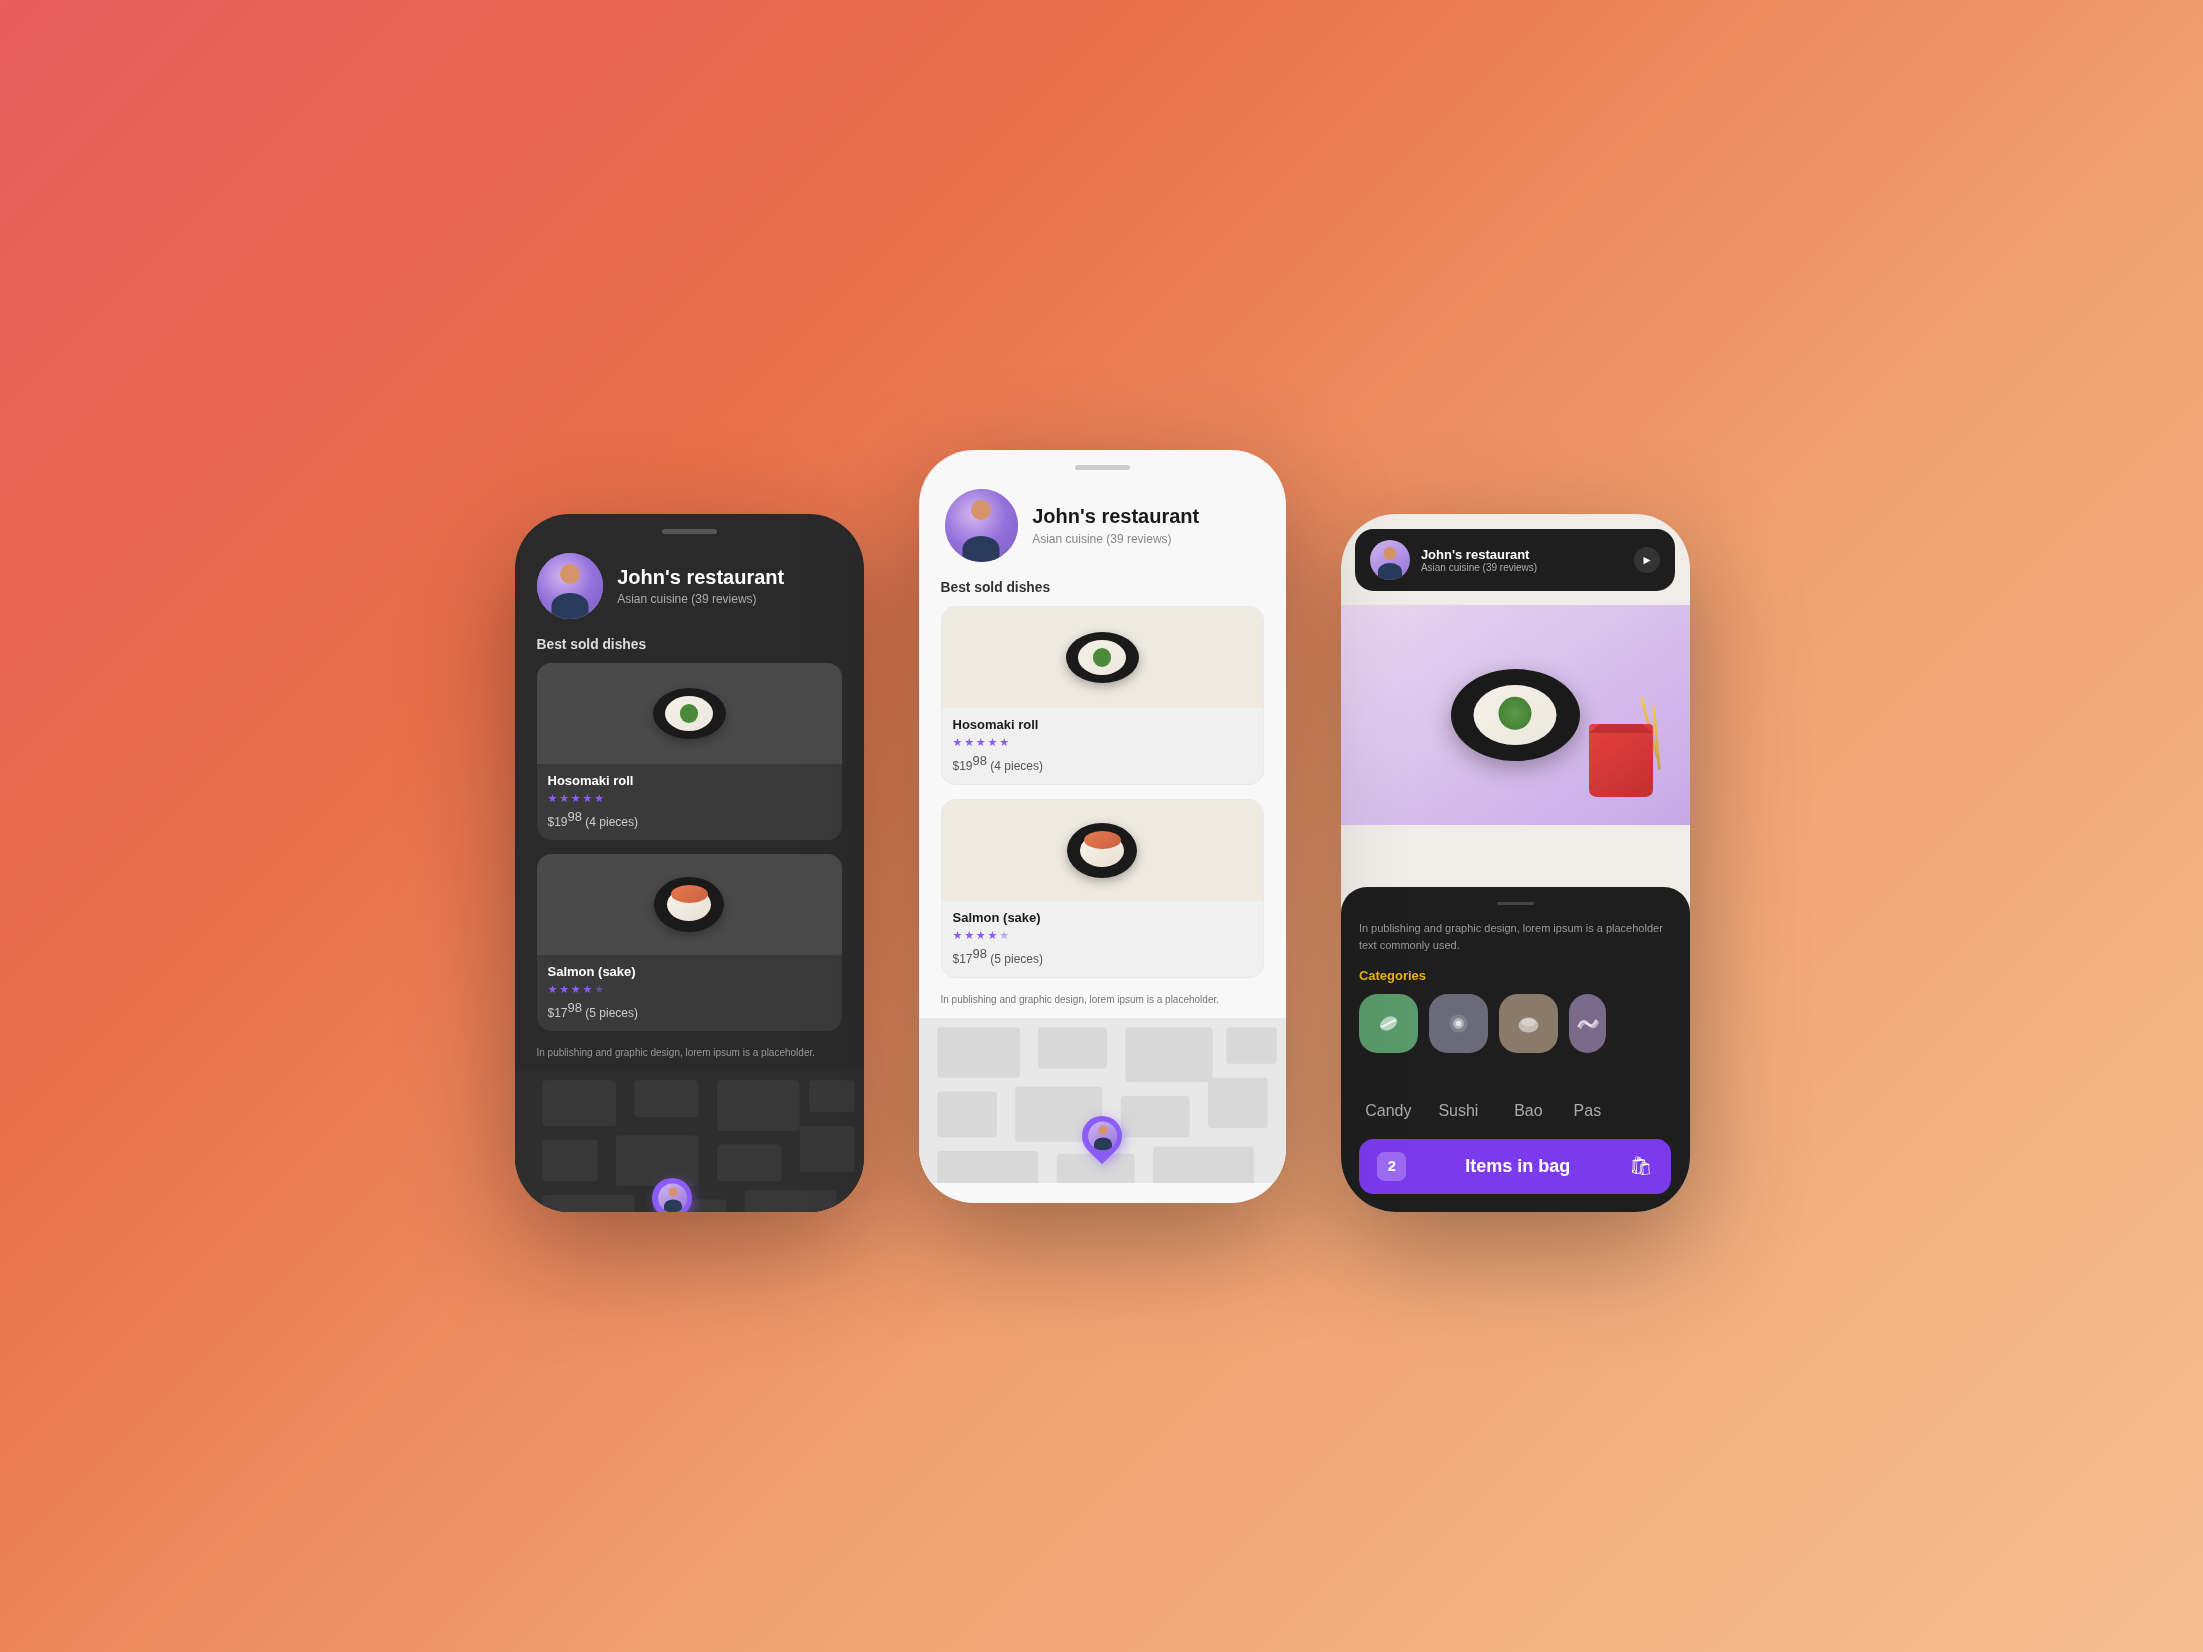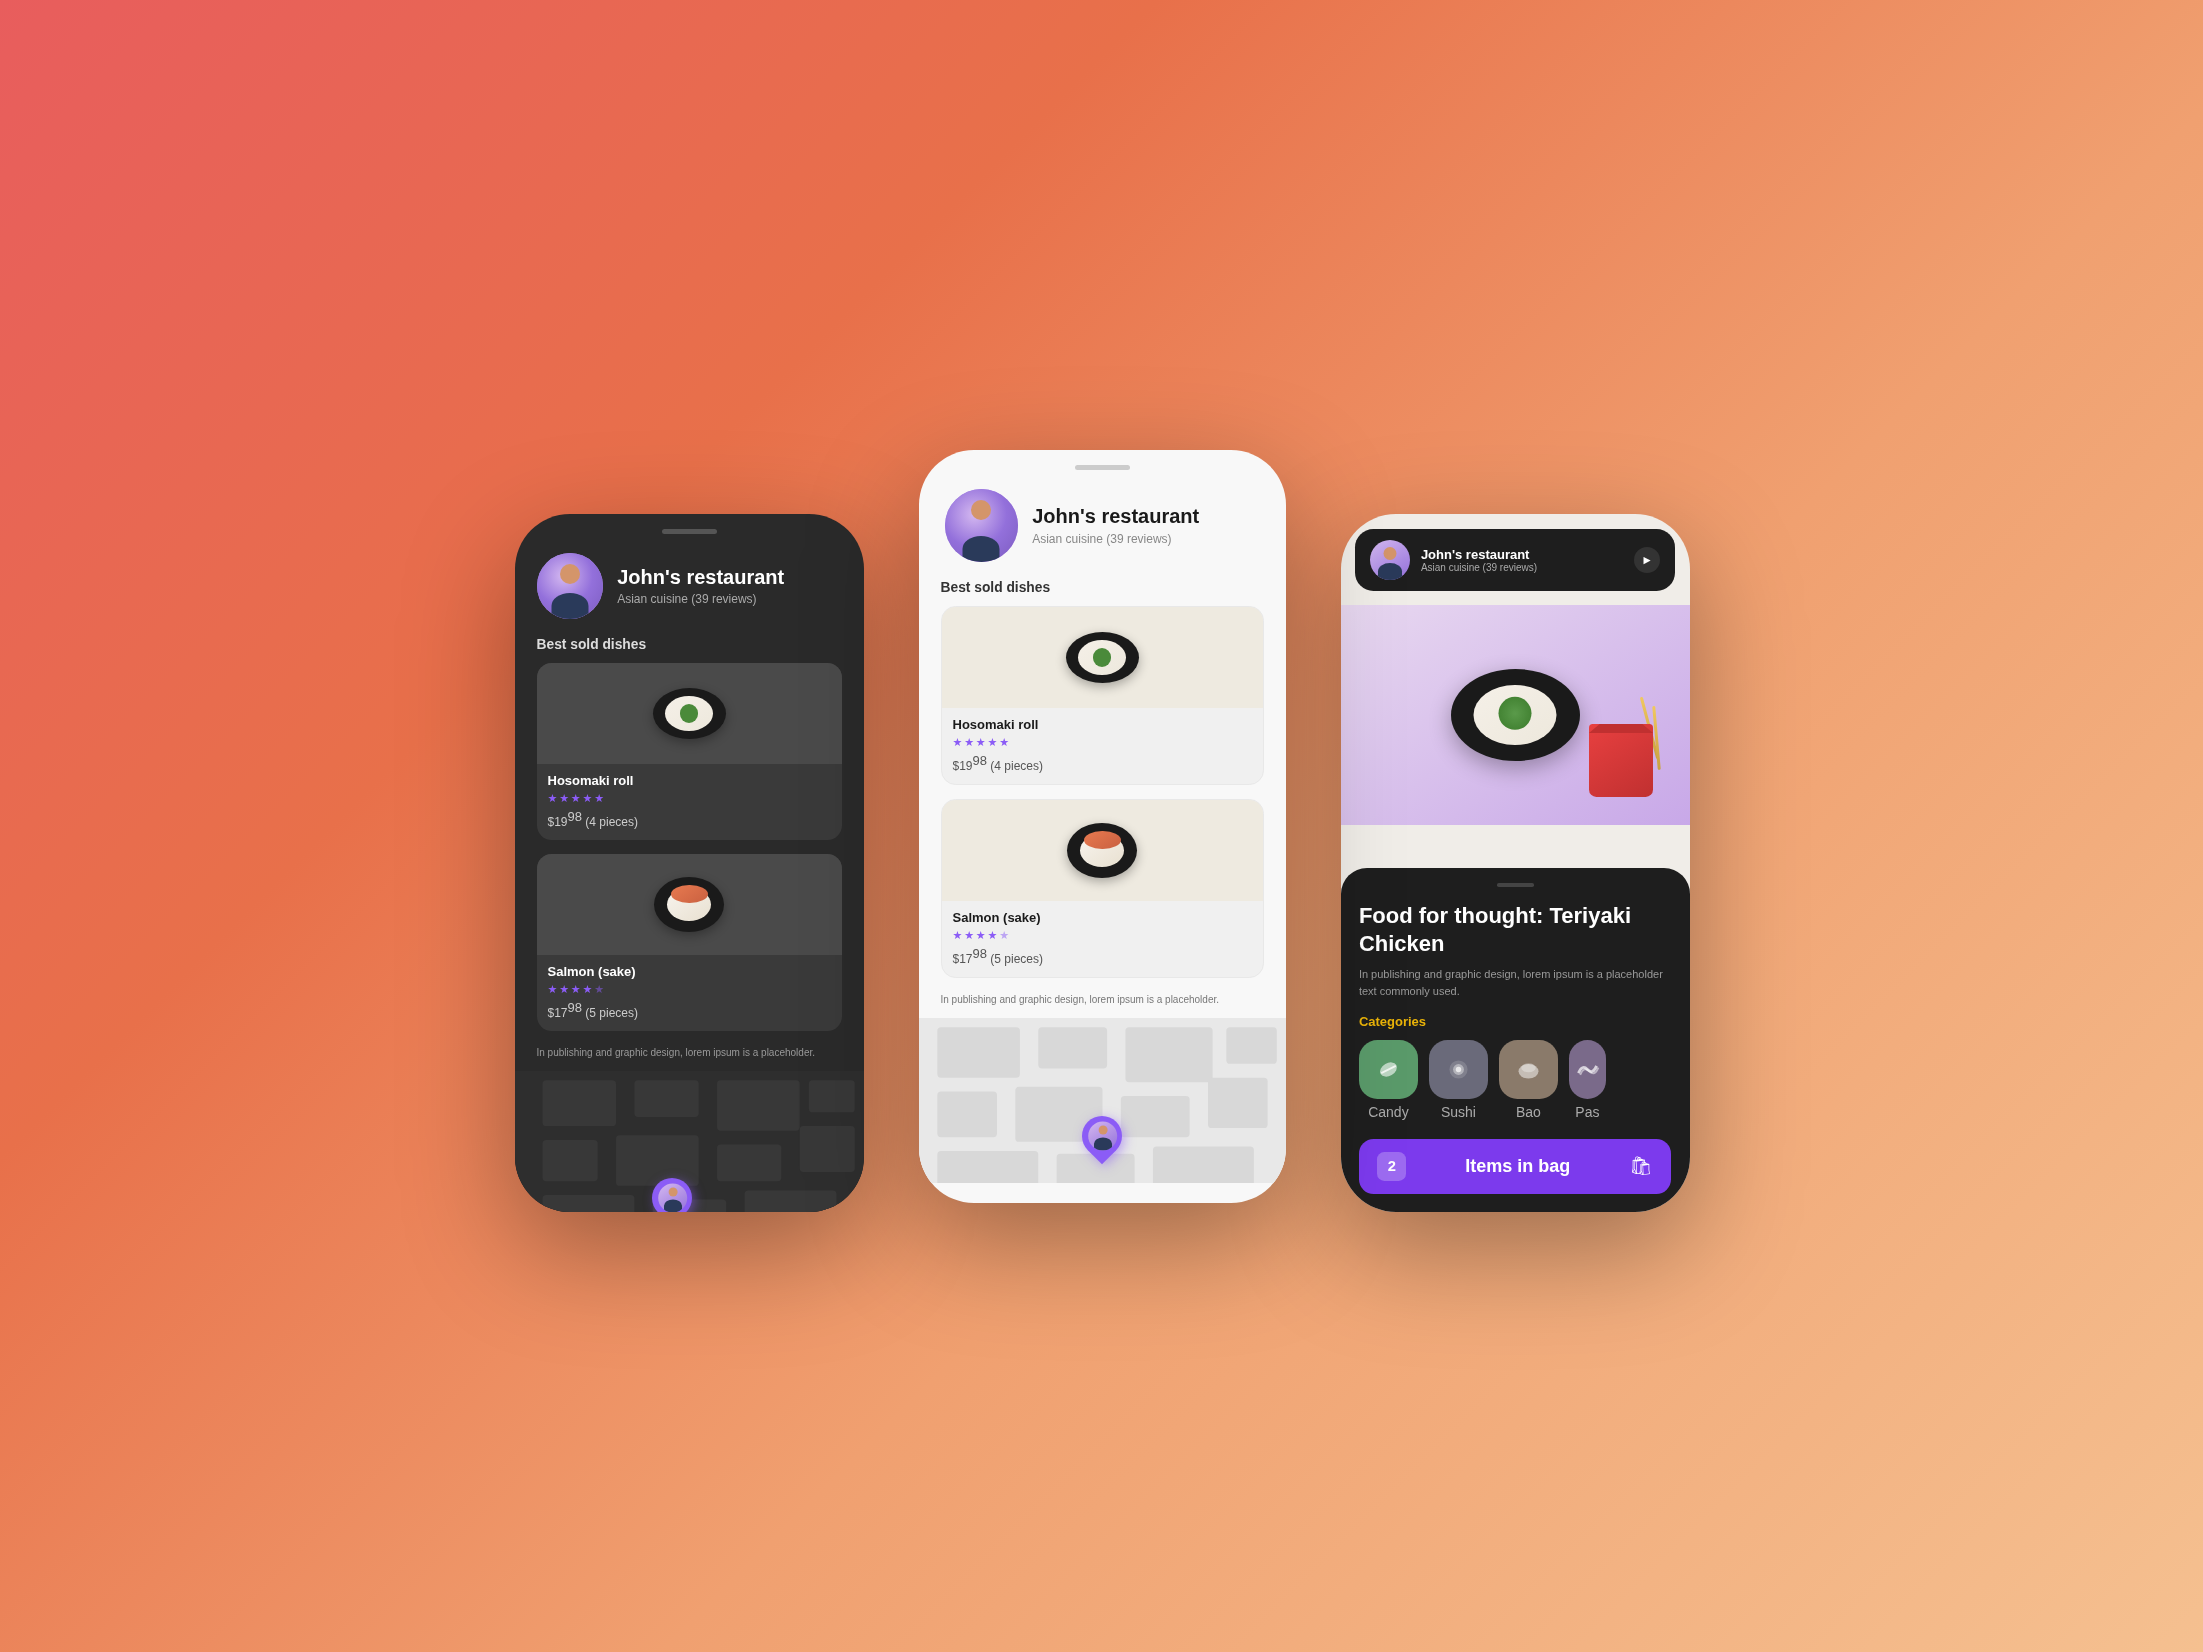--- a/index.html
+++ b/index.html
@@ -634,22 +634,23 @@
       justify-content: center;
       font-size: 26px;
     }
 
     .cat-candy { background: #5a9a6a; }
     .cat-sushi { background: #6a6a7a; }
     .cat-bao   { background: #8a7a6a; }
     .cat-pasta { background: #7a6a8a; }
 
     .category-label {
-      font-size: 14px;
+      font-size: 16px;
       color: #aaa;
+      margin-top: 44px;
     }
 
     .items-bag-btn {
       display: flex;
       align-items: center;
       background: #7c3aed;
       border-radius: 14.7px;
       padding: 13px 18.4px;
       gap: 11px;
       cursor: pointer;
@@ -880,21 +881,20 @@
           <div class="chopstick"></div>
           <div class="chopstick"></div>
         </div>
         <div class="noodle-box-body"></div>
       </div>
     </div>
 
     <div class="bottom-sheet">
       <div class="bottom-sheet-handle"></div>
 
-      <h2>Food for thought: Teriyaki Chicken</h2>
       <p>In publishing and graphic design, lorem ipsum is a placeholder text commonly used.</p>
 
       <div class="categories-title">Categories</div>
 
       <div class="categories-row">
 
         <div class="category-item">
           <div class="category-icon-box cat-candy">
             <svg width="29" height="29" viewBox="0 0 32 32">
               <ellipse cx="16" cy="16" rx="10" ry="7" fill="rgba(255,255,255,0.6)" transform="rotate(-30 16 16)"></ellipse>

